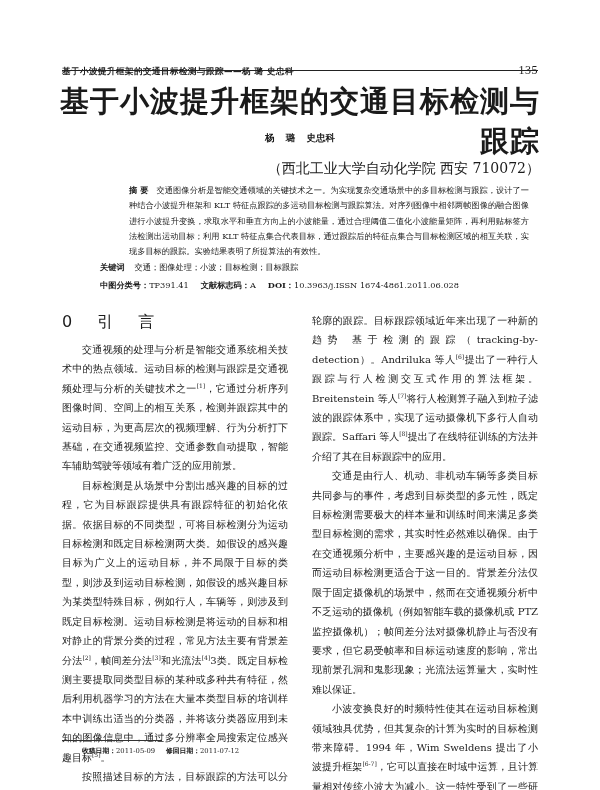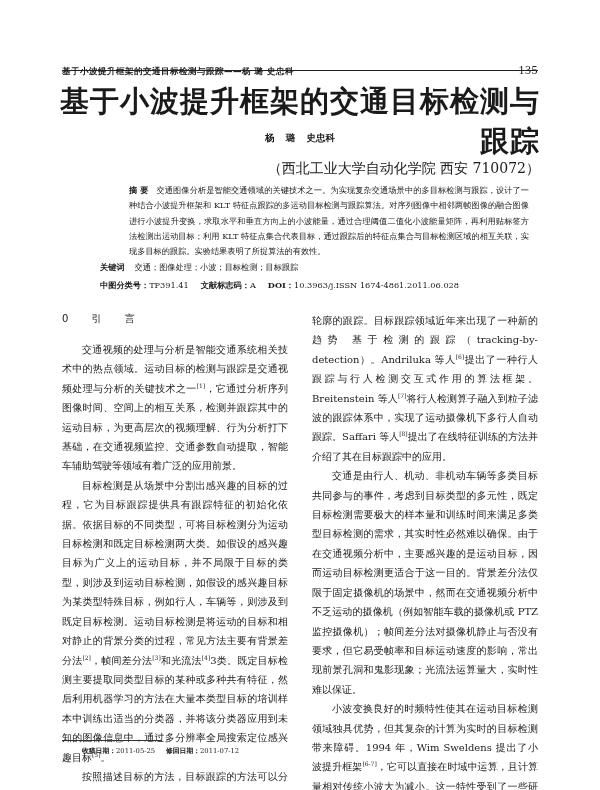--- a/index.html
+++ b/index.html
@@ -27,21 +27,21 @@
   .abstract .lbl { font-weight: bold; margin-right: 8px; }
   .kw { left: 100px; top: 262px; width: 400px; font-size: 8.2px; }
   .kw .lbl { font-weight: bold; margin-right: 10px; }
   .meta { left: 100px; top: 280px; width: 420px; font-size: 8.2px; display: flex; gap: 12px; }
   .meta b { font-weight: bold; }
   .col { font-size: 10px; line-height: 19.4px; text-align: justify; }
   .col p { margin: 0; text-indent: 2em; }
   .col p.noindent { text-indent: 0; }
   .left-col { left: 62px; top: 340px; width: 226px; }
   .right-col { left: 312px; top: 311px; width: 226px; }
-  .sec-head { left: 62px; top: 312px; font-size: 10px; font-family: "DejaVu Sans", sans-serif; letter-spacing: 10px; }
+  .sec-head { left: 62px; top: 312px; font-size: 16px; font-family: "DejaVu Sans", sans-serif; letter-spacing: 10px; }
   sup { font-size: 6px; line-height: 0; }
   .foot-rule { left: 62px; top: 740px; width: 100px; border-top: 1px solid #333; }
   .footnotes { left: 62px; top: 745px; width: 476px; font-size: 6.8px; line-height: 13px; }
   .footnotes .ind { padding-left: 20px; }
   .footnotes b { font-weight: bold; }
 </style>
 </head>
 <body>
 
 <div class="abs running-head">
@@ -76,16 +76,16 @@
 
 <div class="abs col right-col">
   <p class="noindent"><span>轮廓的跟踪。目标跟踪领域近年来出现了一种新的趋势 基于检测的跟踪（tracking-by-detection）。Andriluka 等人</span><sup>[6]</sup><span>提出了一种行人跟踪与行人检测交互式作用的算法框架。Breitenstein 等人</span><sup>[7]</sup><span>将行人检测算子融入到粒子滤波的跟踪体系中，实现了运动摄像机下多行人自动跟踪。Saffari 等人</span><sup>[8]</sup><span>提出了在线特征训练的方法并介绍了其在目标跟踪中的应用。</span></p>
   <p>交通是由行人、机动、非机动车辆等多类目标共同参与的事件，考虑到目标类型的多元性，既定目标检测需要极大的样本量和训练时间来满足多类型目标检测的需求，其实时性必然难以确保。由于在交通视频分析中，主要感兴趣的是运动目标，因而运动目标检测更适合于这一目的。背景差分法仅限于固定摄像机的场景中，然而在交通视频分析中不乏运动的摄像机（例如智能车载的摄像机或 PTZ 监控摄像机）；帧间差分法对摄像机静止与否没有要求，但它易受帧率和目标运动速度的影响，常出现前景孔洞和鬼影现象；光流法运算量大，实时性难以保证。</p>
   <p><span>小波变换良好的时频特性使其在运动目标检测领域独具优势，但其复杂的计算为实时的目标检测带来障碍。1994 年，Wim Sweldens 提出了小波提升框架</span><sup>[6-7]</sup><span>，它可以直接在时域中运算，且计算量相对传统小波大为减小。这一特性受到了一些研究者的关注，并将其应用到运动目标检测</span></p>
 </div>
 
 <div class="abs foot-rule"></div>
 <div class="abs footnotes">
   <div class="ind">
-    <b>收稿日期：</b><span>2011-05-25</span>
+    <b>收稿日期：</b><span>2011-05-09</span>
     &nbsp;&nbsp;&nbsp;&nbsp;<b>修回日期：</b><span>2011-07-12</span>
   </div>
 </div>
 
 </body></html>

